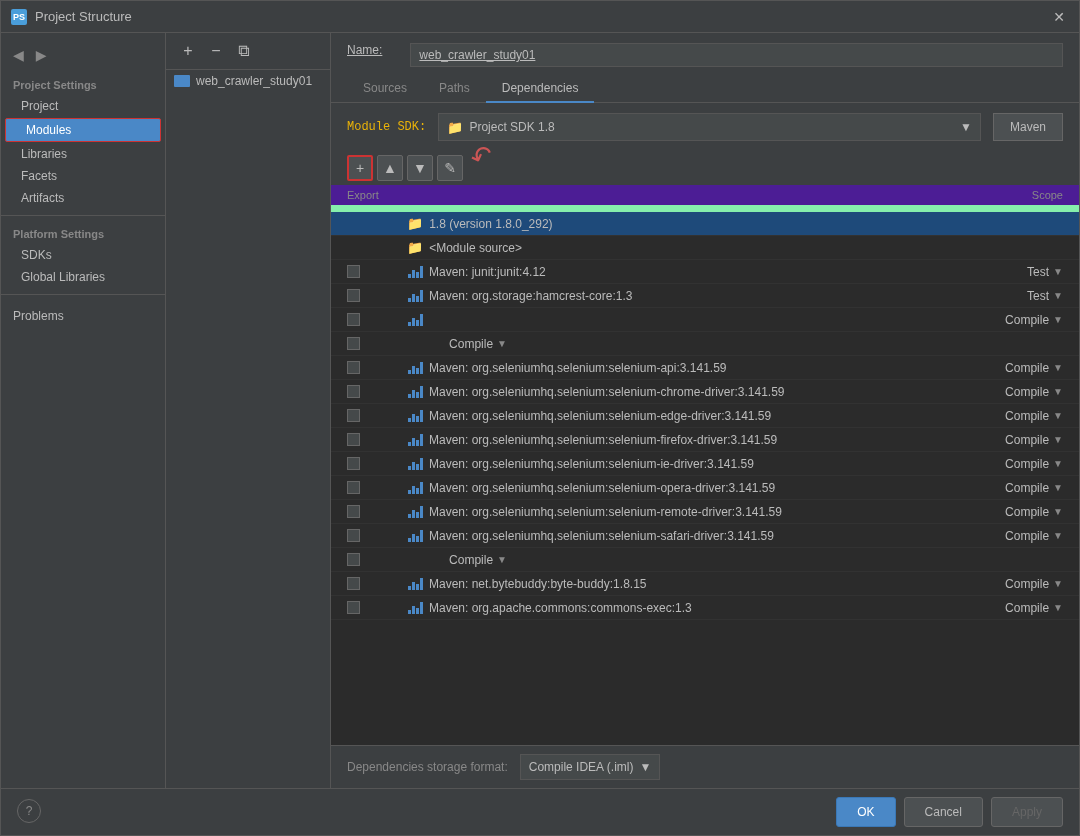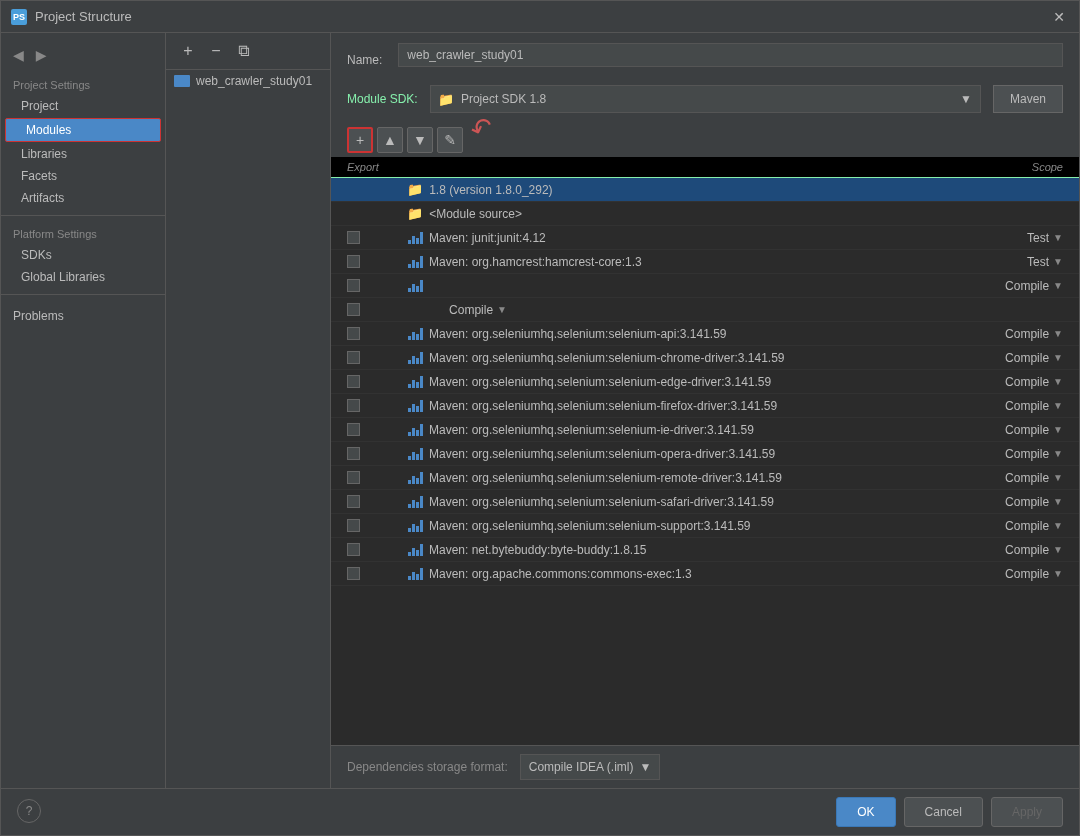--- a/index.html
+++ b/index.html
@@ -79,21 +79,21 @@
       border: none;
       color: #888;
       cursor: pointer;
       font-size: 14px;
       padding: 2px 4px;
     }
     .section-header {
       padding: 6px 12px 4px 12px;
       font-size: 11px;
       color: #888;
-      font-weight: normal;
+      font-weight: bold;
     }
     .sidebar-item {
       padding: 4px 12px 4px 20px;
       cursor: pointer;
       color: #bbbbbb;
       font-size: 12px;
     }
     .sidebar-item.selected {
       background: #4a88c7;
       color: white;
@@ -151,23 +151,24 @@
     }
     .module-icon {
       width: 16px;
       height: 12px;
       background: #4a88c7;
       display: inline-block;
       border-radius: 1px;
     }
     .name-row {
       display: flex;
-      align-items: flex-end;
+      align-items: flex-start;
       padding: 10px 16px 8px 16px;
-      gap: 16px;
+      gap: 28px;
+      text-decoration: underline;
     }
     .name-label {
       color: #bbbbbb;
       font-size: 12px;
     }
     .name-input {
       flex: 1;
       background: #45494a;
       border: 1px solid #555;
       color: #bbbbbb;
@@ -200,23 +201,24 @@
       overflow: hidden;
       padding: 0;
     }
     .sdk-row {
       display: flex;
       align-items: center;
       padding: 10px 16px;
       gap: 12px;
     }
     .sdk-label {
-      color: #86efac;
+      color: #eab308;
       font-size: 12px;
       white-space: nowrap;
+      font-family: Liberation Mono, monospace;
     }
     .sdk-select {
       flex: 1;
       background: #45494a;
       border: 1px solid #555;
       color: #bbbbbb;
       padding: 4px 8px;
       font-size: 12px;
       display: flex;
       align-items: center;
@@ -266,23 +268,22 @@
       position: absolute;
       left: 140px;
       top: -10px;
       color: #cc5555;
       font-size: 24px;
       transform: rotate(-20deg);
     }
     .dep-table-header {
       display: flex;
       padding: 4px 16px;
-      border-bottom: 1px solid #86efac;
-      background: #000000;
-      font-style: italic;
+      border-bottom: 7px solid #86efac;
+      background: #4c1d95;
     }
     .dep-header-export {
       width: 60px;
       color: #888;
       font-size: 11px;
     }
     .dep-header-name {
       flex: 1;
       color: #888;
       font-size: 11px;
@@ -495,20 +496,25 @@
         <span class="module-icon"></span>
         <span>web_crawler_study01</span>
       </div>
     </div>
 
     <div class="right-panel">
       <div class="name-row">
         <span class="name-label">Name:</span>
         <input class="name-input" type="text" value="web_crawler_study01" style="">
       </div>
+      <div class="tabs">
+        <div class="tab">Sources</div>
+        <div class="tab">Paths</div>
+        <div class="tab active">Dependencies</div>
+      </div>
       <div class="dependencies-content">
 
         <div class="sdk-row">
           <span class="sdk-label">Module SDK:</span>
           <div class="sdk-select">
             <div class="sdk-select-inner">
               <span class="folder-icon-blue">📁</span>
               <span>Project SDK 1.8</span>
             </div>
             <span>▼</span>
@@ -573,21 +579,21 @@
               </div>
               <div class="dep-name">
                 <span class="maven-icon">
                   <span class="maven-bars">
                     <span class="maven-bar" style="height:4px"></span>
                     <span class="maven-bar" style="height:8px"></span>
                     <span class="maven-bar" style="height:6px"></span>
                     <span class="maven-bar" style="height:12px"></span>
                   </span>
                 </span>
-                <span>Maven: org.hamcrest:hamcrest-core:1.3</span>
+                <span>Maven: org.storage:hamcrest-core:1.3</span>
               </div>
               <div class="dep-scope">
                 <span>Test</span>
                 <button class="scope-dropdown-btn">▼</button>
               </div>
             </div>
             <div class="dep-row">
               <div class="dep-checkbox">
                 <div class="checkbox"></div>
               </div>
@@ -771,31 +777,20 @@
                 <span>Maven: org.seleniumhq.selenium:selenium-safari-driver:3.141.59</span>
               </div>
               <div class="dep-scope">
                 <span>Compile</span>
                 <button class="scope-dropdown-btn">▼</button>
               </div>
             </div>
             <div class="dep-row">
               <div class="dep-checkbox">
                 <div class="checkbox"></div>
-              </div>
-              <div class="dep-name">
-                <span class="maven-icon">
-                  <span class="maven-bars">
-                    <span class="maven-bar" style="height:4px"></span>
-                    <span class="maven-bar" style="height:8px"></span>
-                    <span class="maven-bar" style="height:6px"></span>
-                    <span class="maven-bar" style="height:12px"></span>
-                  </span>
-                </span>
-                <span>Maven: org.seleniumhq.selenium:selenium-support:3.141.59</span>
               </div>
               <div class="dep-scope">
                 <span>Compile</span>
                 <button class="scope-dropdown-btn">▼</button>
               </div>
             </div>
             <div class="dep-row">
               <div class="dep-checkbox">
                 <div class="checkbox"></div>
               </div>

